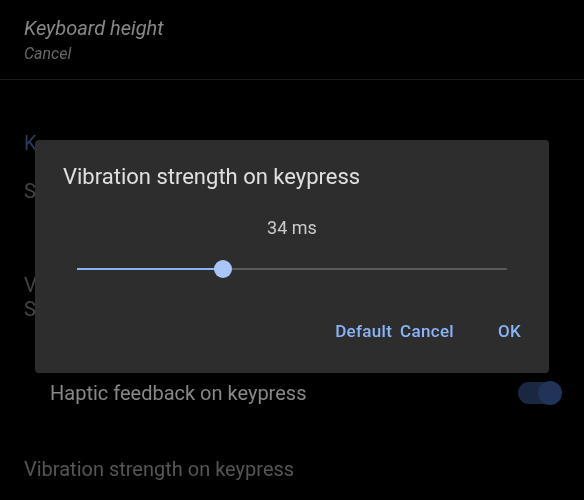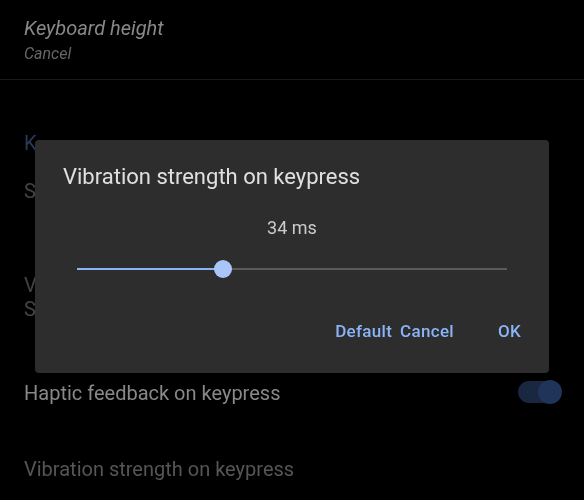--- a/index.html
+++ b/index.html
@@ -55,22 +55,24 @@
       color: #444444;
       font-weight: 400;
     }
 
     .obscured-blue {
       color: #2a3a5a;
     }
 
     .toggle-row {
       display: flex;
+      align-items: center;
       justify-content: space-between;
       padding: 16px 24px;
+      margin-left: 26px;
     }
 
     .toggle-label {
       font-size: 20px;
       color: #888888;
       font-weight: 400;
     }
 
     .toggle-switch {
       width: 42px;

